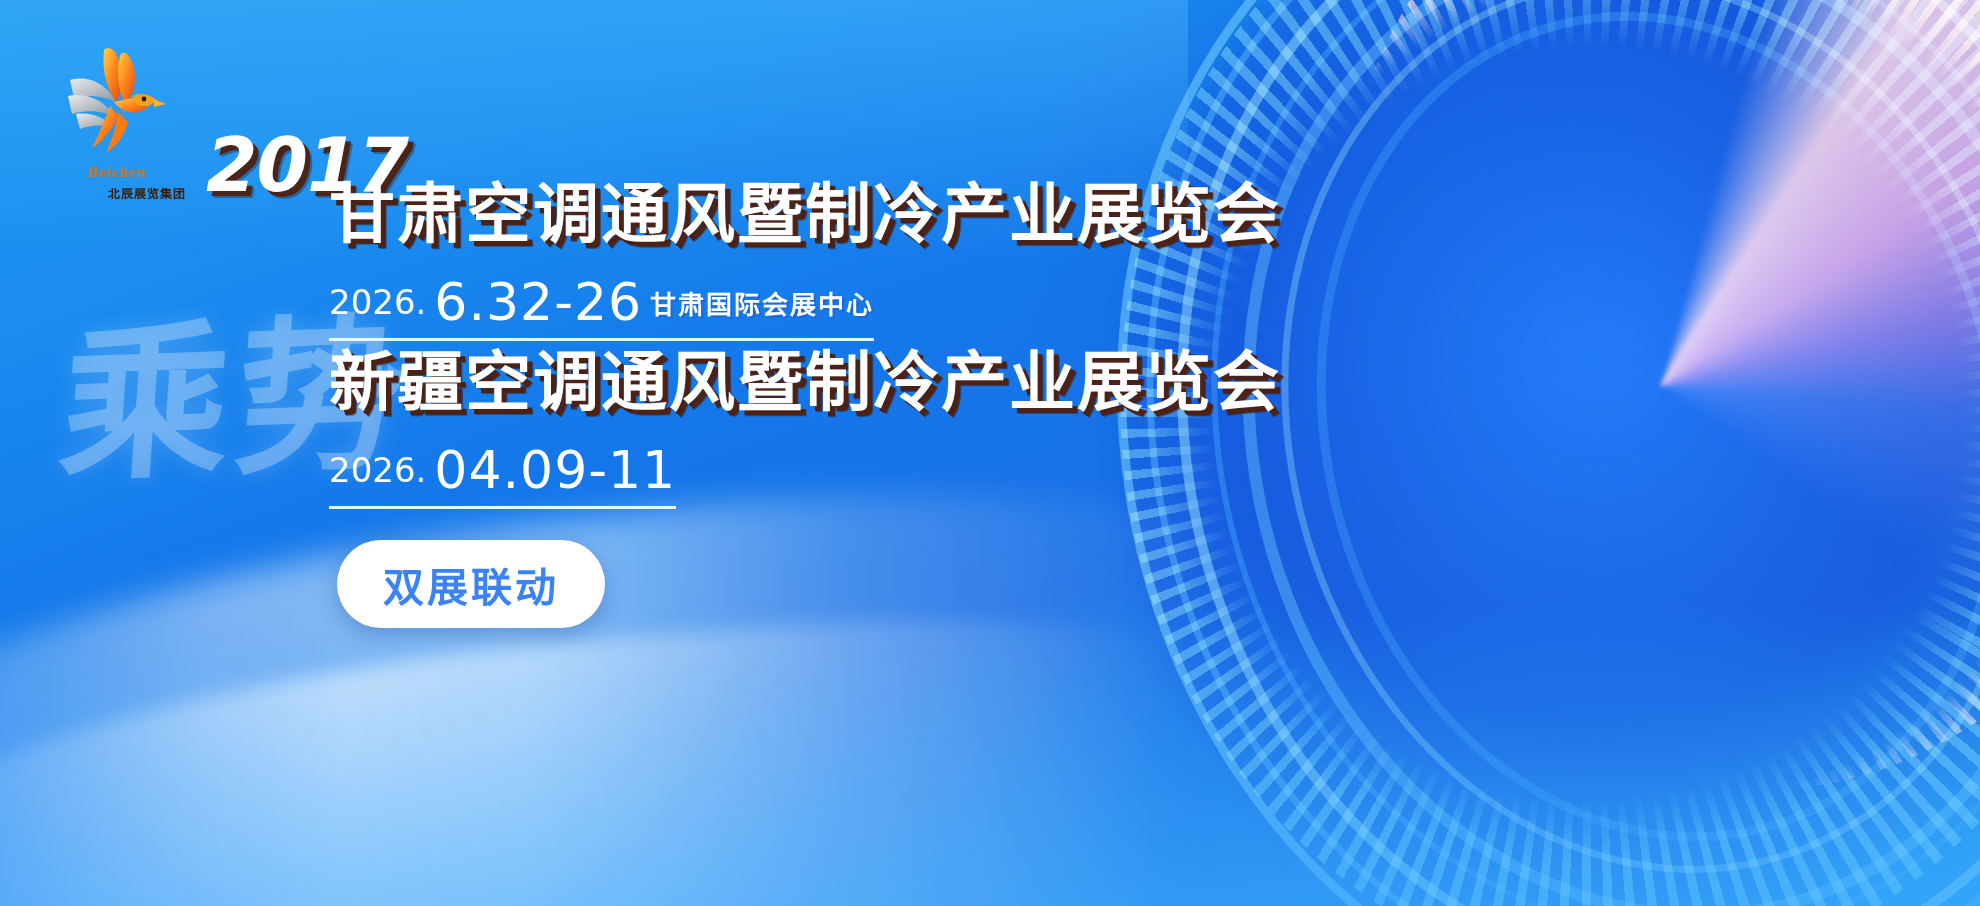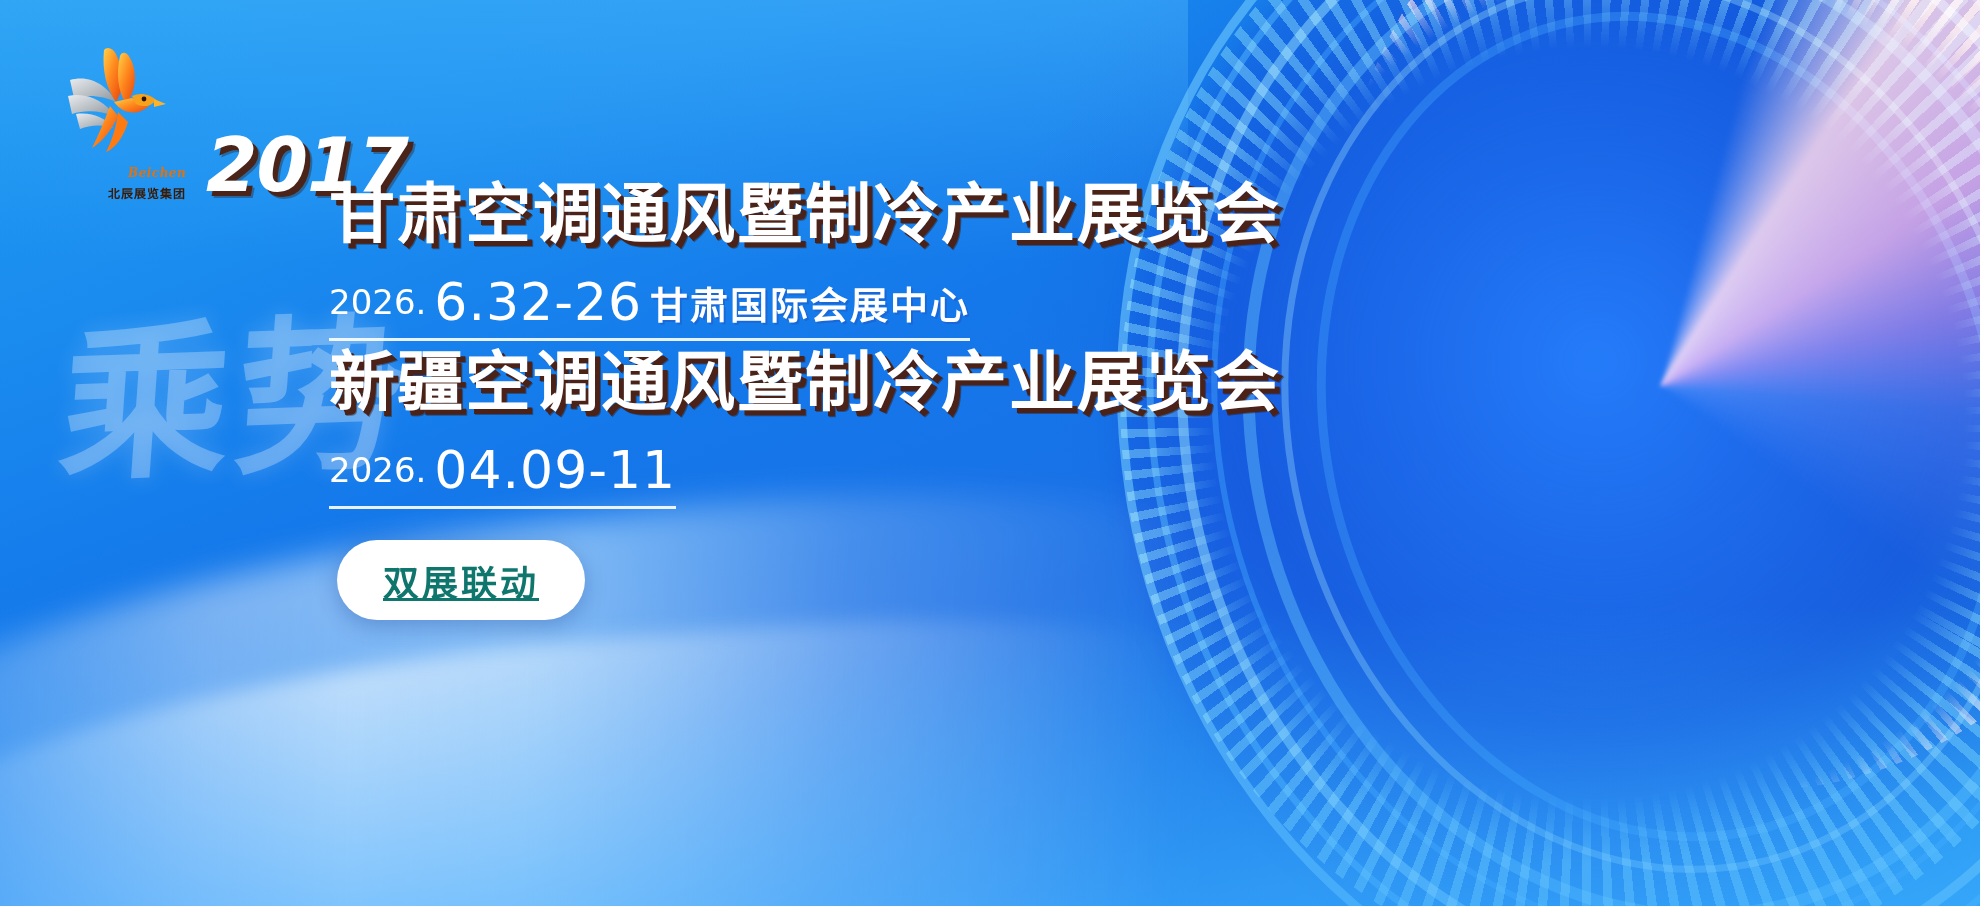--- a/index.html
+++ b/index.html
@@ -122,21 +122,20 @@
     position:absolute;left:8px;top:140px;width:120px;text-align:right;
     font-family:"DejaVu Serif","Liberation Serif",serif;
     font-size:12px;font-weight:700;color:#3a1a05;letter-spacing:1px;
     white-space:nowrap;
   }
   .logo-en{
     position:absolute;left:30px;top:122px;
     font-family:"DejaVu Serif","Liberation Serif",serif;
     font-size:12px;font-style:italic;font-weight:700;color:#e0720f;
     letter-spacing:.5px;
-    margin-left:40px;
   }
   .year{
     position:absolute;left:148px;top:84px;
     font-family:"DejaVu Sans","Liberation Sans",sans-serif;
     font-size:74px;font-weight:800;font-style:italic;
     color:#ffffff;letter-spacing:-1px;line-height:1;
     text-shadow:5px 5px 0 #4a2418, 7px 7px 0 rgba(50,20,10,.35);
   }
 
   
@@ -158,40 +157,39 @@
   .meta-year{
     font-family:"DejaVu Sans","Liberation Sans",sans-serif;
     font-size:34px;font-weight:400;color:#fff;letter-spacing:0;
   }
   .meta-date{
     font-family:"DejaVu Sans","Liberation Sans",sans-serif;
     font-size:52px;font-weight:400;color:#fff;letter-spacing:1px;
   }
   .meta-venue{
     font-family:"DejaVu Sans","Liberation Sans",sans-serif;
-    font-size:38px;font-weight:800;color:#fff;letter-spacing:2px;
+    font-size:26px;font-weight:800;color:#fff;letter-spacing:2px;
     text-shadow:2px 2px 0 rgba(30,90,200,.55);
   }
 
   .evt1-title{position:absolute;left:4px;top:182px;}
   .evt1-meta {position:absolute;left:4px;top:272px;}
   .evt2-title{position:absolute;left:4px;top:350px;}
   .evt2-meta {position:absolute;left:4px;top:440px;}
 
   .badge{
     position:absolute;left:12px;top:540px;
     display:inline-flex;align-items:center;justify-content:center;
     padding:14px 46px;border-radius:999px;
     background:#ffffff;
     font-family:"DejaVu Sans","Liberation Sans",sans-serif;
-    font-size:36px;font-weight:800;letter-spacing:3px;
-    color:#0f766e;
+    font-size:41px;font-weight:800;letter-spacing:3px;
+    color:#3b82f6;
     box-shadow:0 6px 22px rgba(10,50,140,.30);
     white-space:nowrap;
-    text-decoration:underline;
   }
 </style>
 </head>
 <body>
 
 <div class="banner">
 
   <div class="bg-layer">
     <div class="top-haze"></div>
     <div class="ring-glow"></div>

